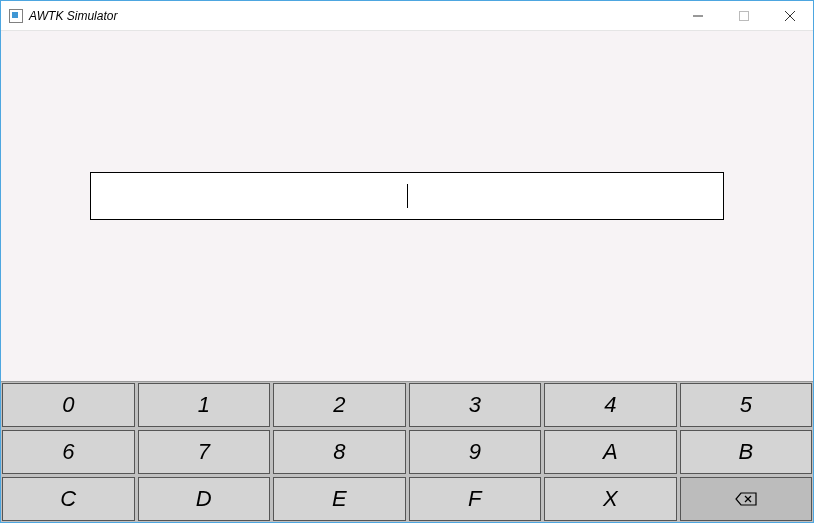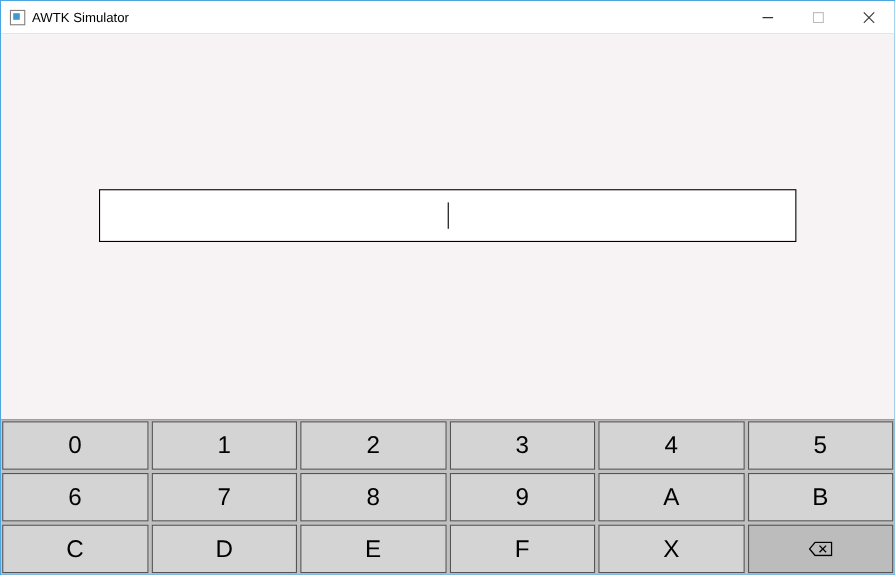--- a/index.html
+++ b/index.html
@@ -13,20 +13,21 @@
       width: 814px;
       height: 523px;
       overflow: hidden;
     }
     .window {
       width: 814px;
       height: 523px;
       border: 1px solid #4da6e0;
       display: flex;
       flex-direction: column;
+      font-style: italic;
     }
     .titlebar {
       height: 30px;
       background: #fff;
       display: flex;
       align-items: center;
       padding-left: 8px;
       border-bottom: 1px solid #e5e5e5;
     }
     .titlebar-icon {

